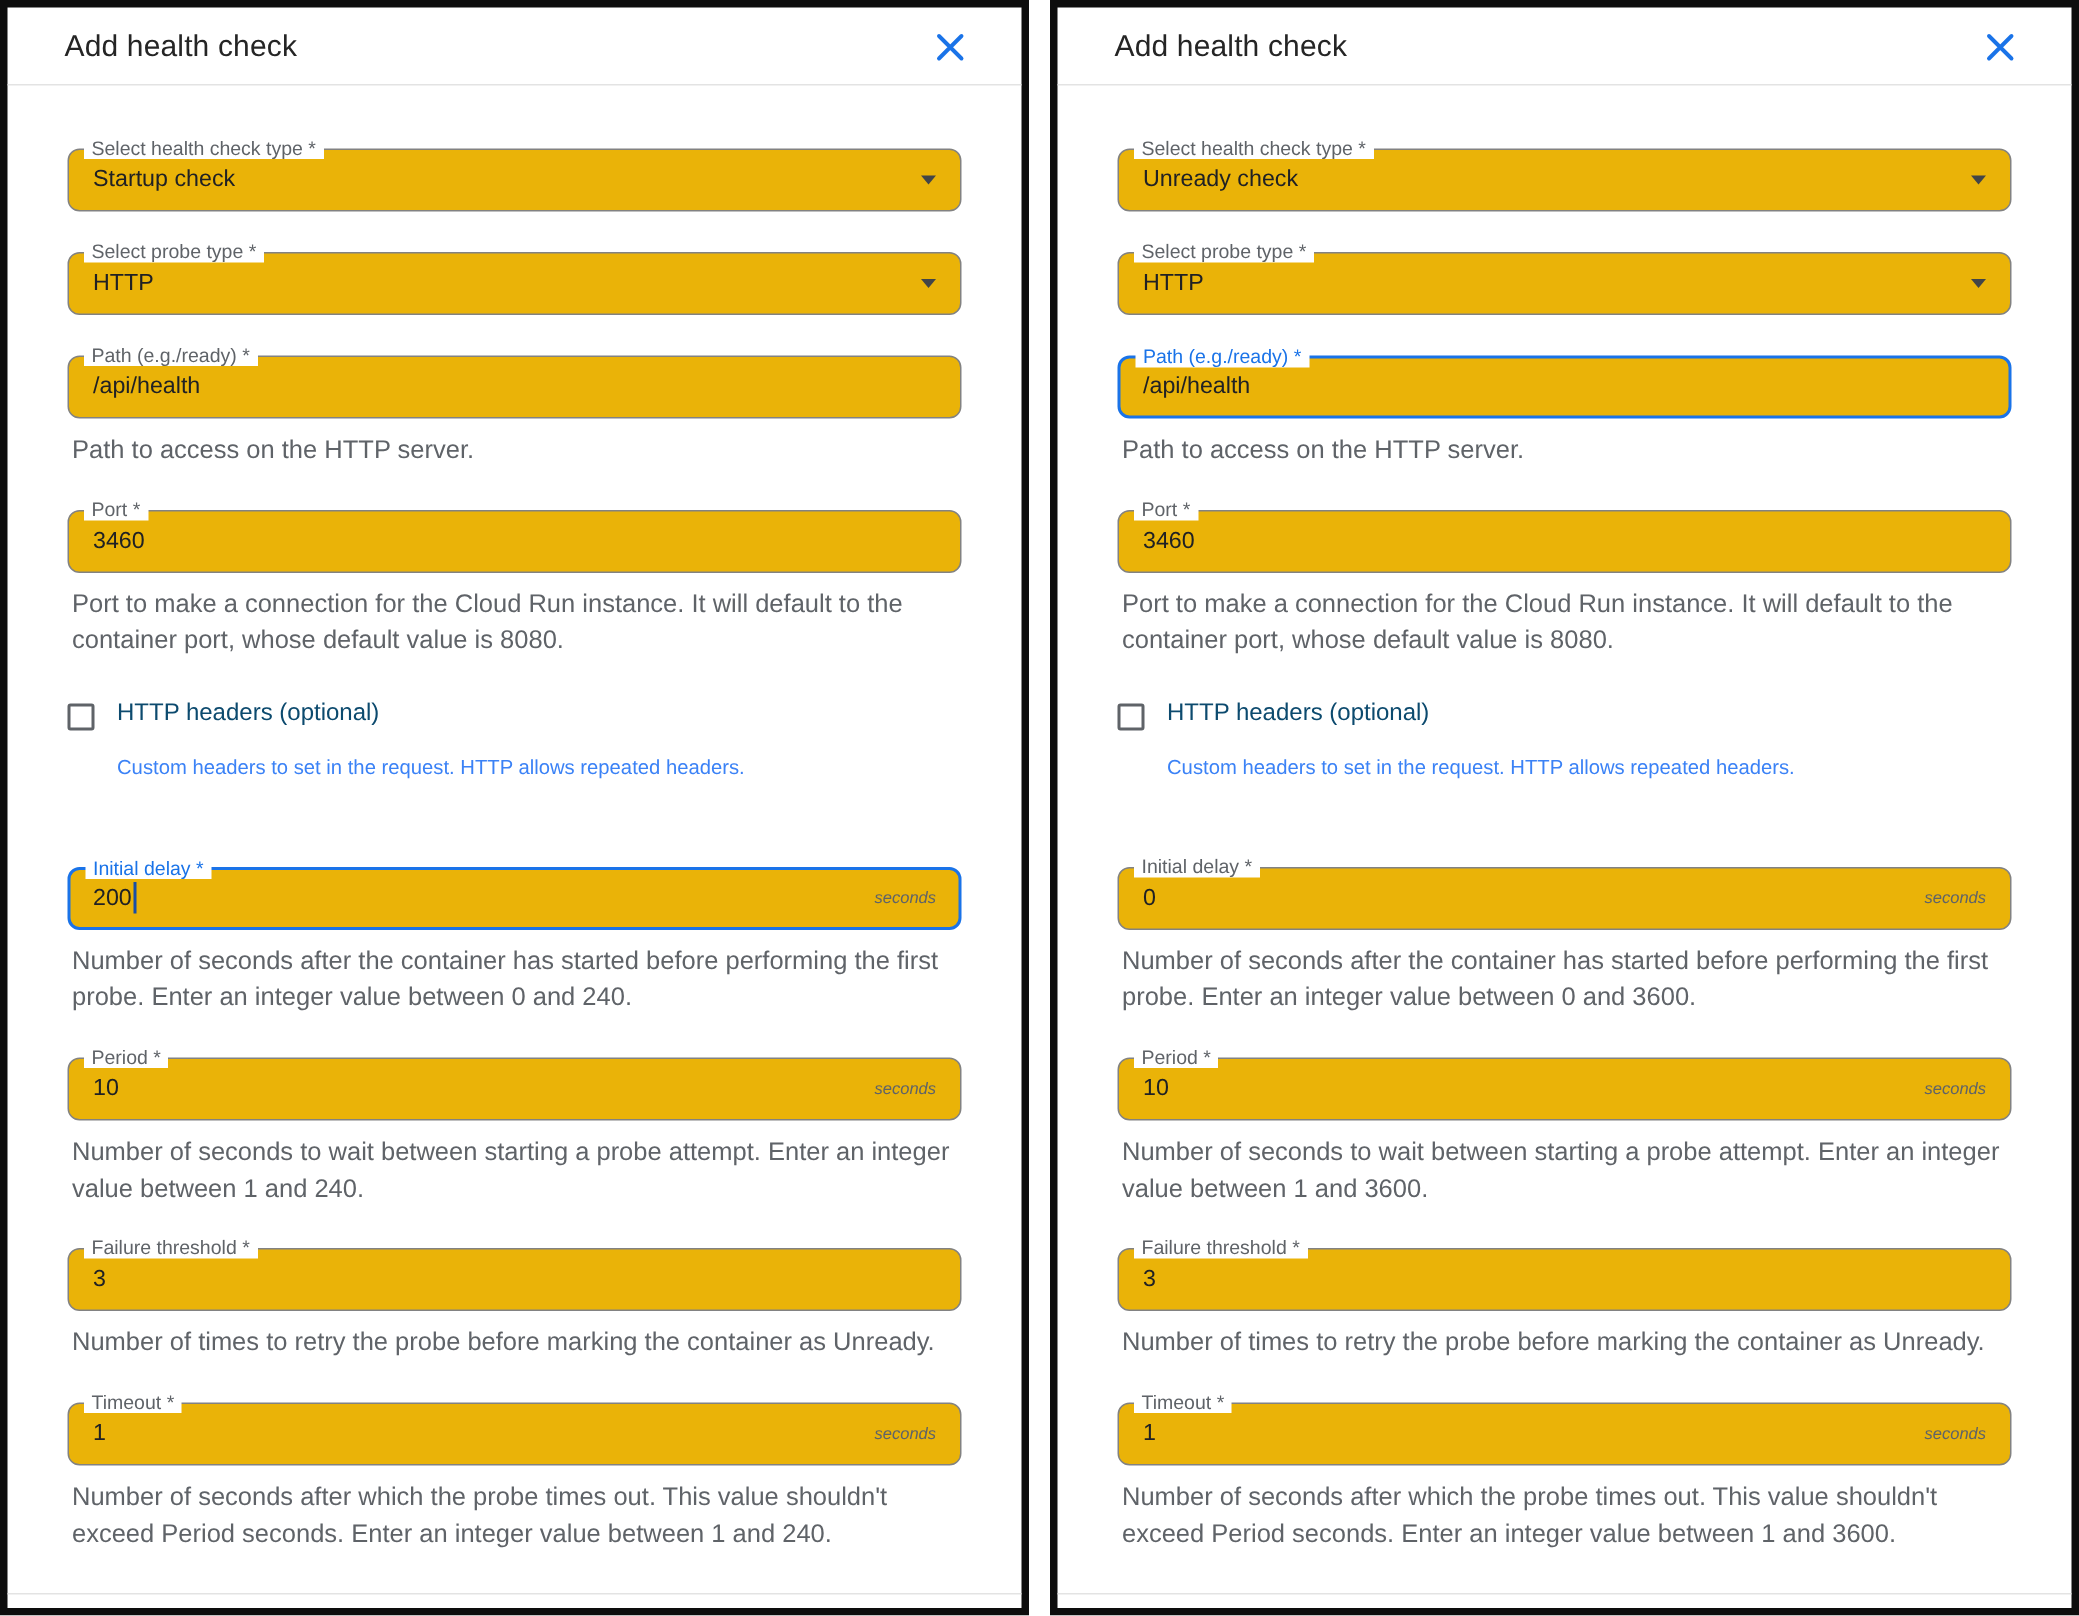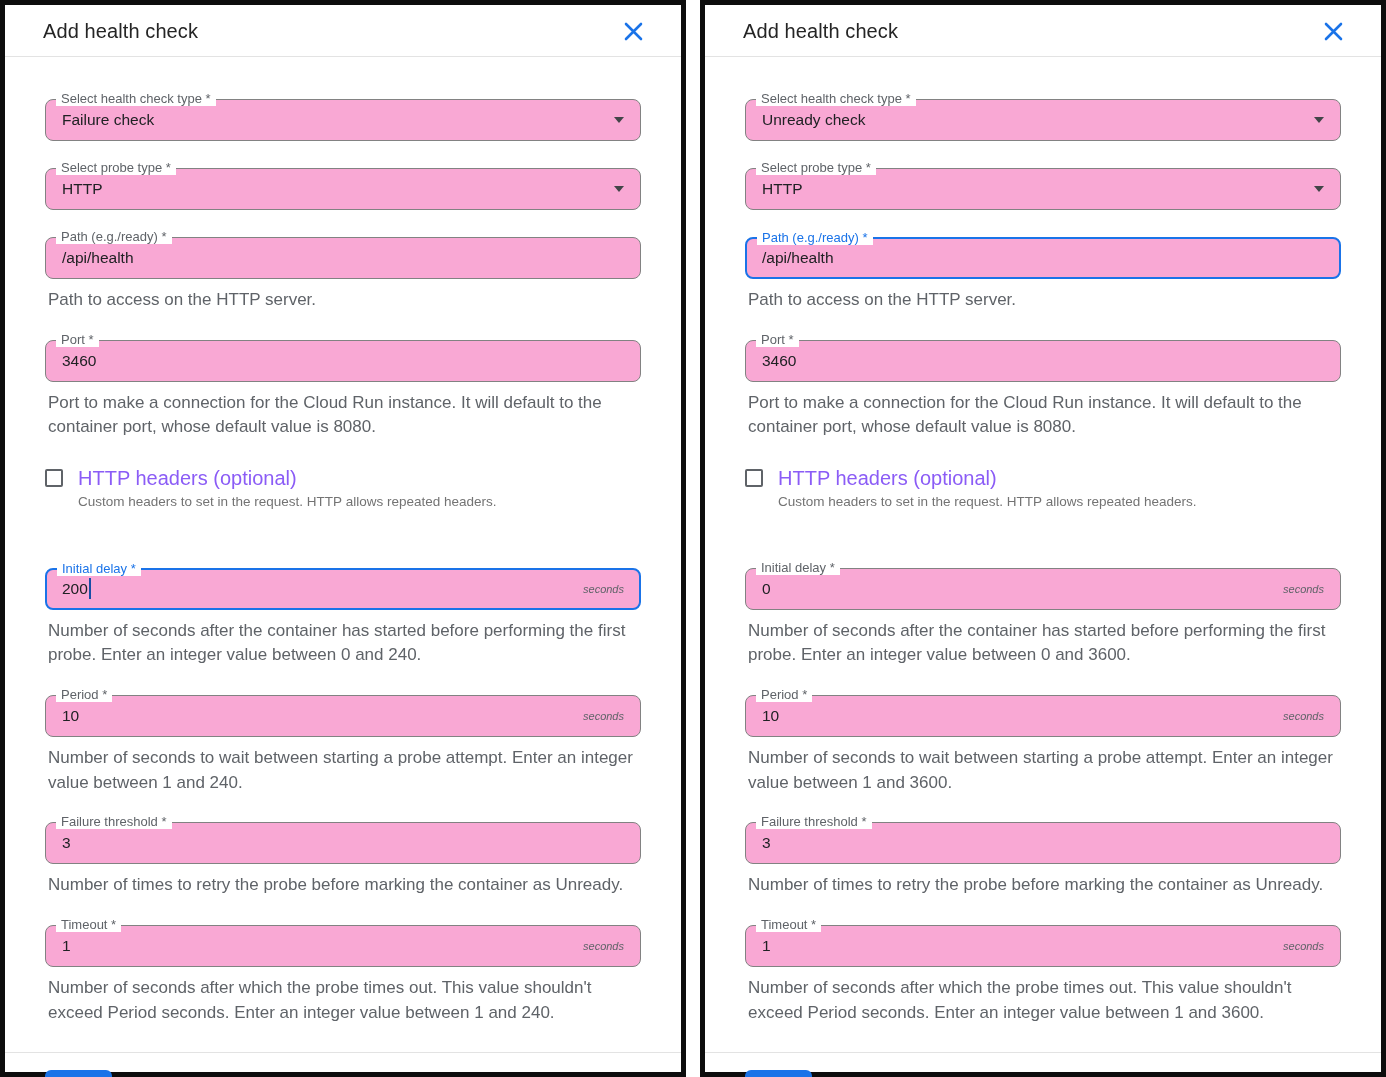--- a/index.html
+++ b/index.html
@@ -44,21 +44,21 @@
   .group.first { margin-top:42px; }
   .group.cb-group { margin-bottom:56px; }
   .field {
     position:relative;
     height:42px;
     border:1px solid #828282;
     border-radius:8px;
     display:flex;
     align-items:center;
     padding:0 16px;
-    background:#f9a8d4;
+    background:#eab308;
   }
   .field.focused {
     border:2px solid #1a73e8;
     padding:0 15px;
   }
   .lbl {
     position:absolute;
     top:-9px;
     left:10px;
     background:#ffffff;
@@ -101,22 +101,22 @@
   .cb-row { display:flex; align-items:flex-start; gap:15px; }
   .checkbox {
     flex:0 0 auto;
     width:18px; height:18px;
     border:2px solid #5f6368;
     border-radius:2px;
     background:#fff;
     margin-top:2px;
     cursor:pointer;
   }
-  .cb-label { font-size:20px; color:#8b5cf6; cursor:pointer; }
-  .cb-desc { font-size:13.5px; color:#737373; margin-top:3px; line-height:1.4; }
+  .cb-label { font-size:16px; color:#0c4a6e; cursor:pointer; }
+  .cb-desc { font-size:13.5px; color:#3b82f6; margin-top:18px; line-height:1.4; }
   .footer {
     margin-top:auto;
     border-top:1px solid #e3e3e3;
     padding:17px 40px 13px;
     display:flex;
     align-items:center;
     gap:33px;
   }
   .btn-add {
     background:#1a73e8;
@@ -153,21 +153,21 @@
       <button class="close-btn">
         <svg width="19" height="19" viewBox="0 0 19 19">
           <path d="M2 2 L17 17 M17 2 L2 17" stroke="#1a73e8" stroke-width="2.6" stroke-linecap="round"></path>
         </svg>
       </button>
     </div>
     <div class="body">
       <div class="group first">
         <div class="field">
           <span class="lbl">Select health check type *</span>
-          <span class="value">Failure check</span>
+          <span class="value">Startup check</span>
           <span class="dd-arrow"></span>
         </div>
       </div>
       <div class="group">
         <div class="field">
           <span class="lbl">Select probe type *</span>
           <span class="value">HTTP</span>
           <span class="dd-arrow"></span>
         </div>
       </div>

